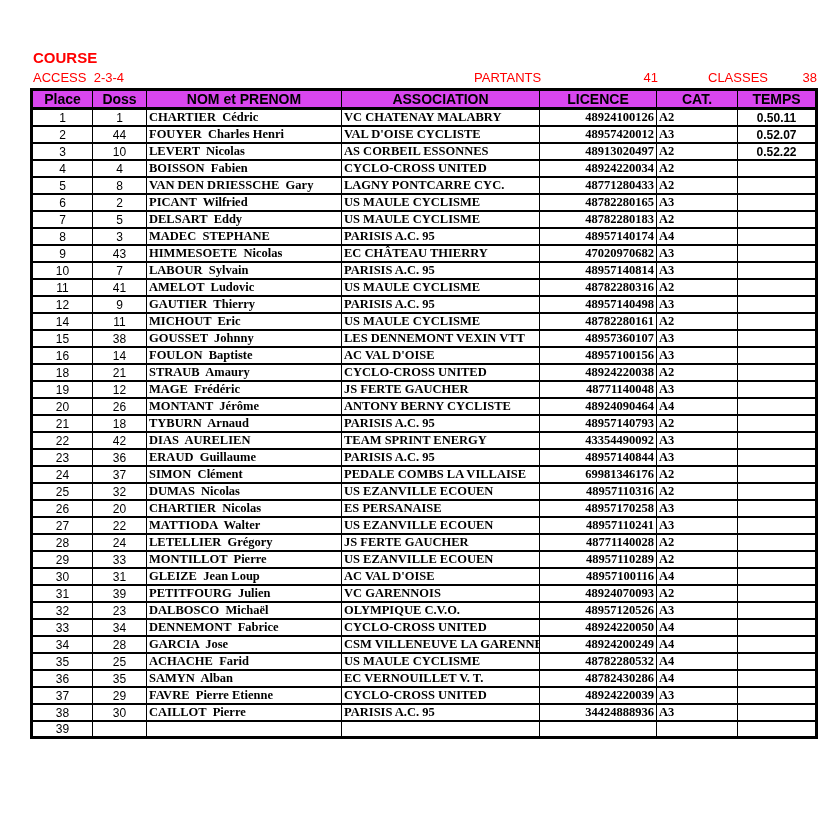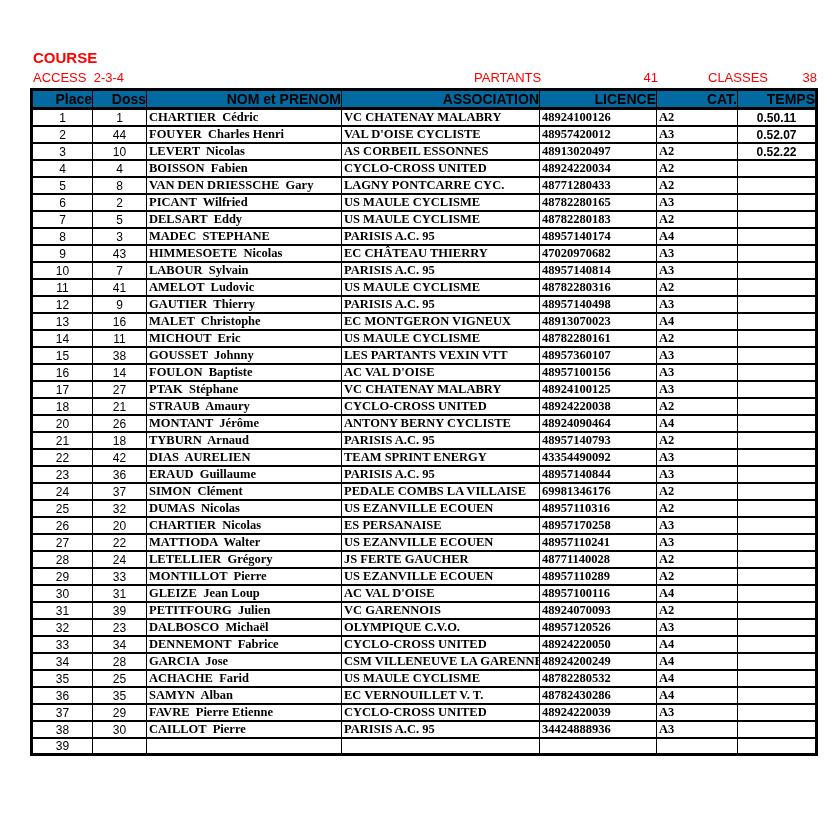--- a/index.html
+++ b/index.html
@@ -28,23 +28,23 @@
     border: 3px solid #000;
   }
   table.results th {
     border: 1px solid #000;
     border-top-width: 2px;
     border-bottom-width: 3px;
     font-family: "Liberation Sans", sans-serif;
     font-weight: bold;
     font-size: 14px;
     height: 19px;
-    text-align: right;
+    text-align: center;
     color: #000;
-    background: #0369a1;
+    background: #d946ef;
     padding: 0;
   }
   table.results td {
     border: 1px solid #000;
     border-top-width: 2px;
     border-bottom-width: 2px;
     height: 16px;
     padding: 0 2px;
     overflow: hidden;
     color: #000;
@@ -54,21 +54,21 @@
   td.c-place, td.c-doss {
     font-family: "Liberation Sans", sans-serif;
     font-weight: normal; font-size: 12px; text-align: center;
   }
   td.c-nom, td.c-association, td.c-cat {
     font-family: "Liberation Serif", serif;
     font-weight: bold; font-size: 12.5px; text-align: left; padding-left: 4px;
   }
   td.c-licence {
     font-family: "Liberation Serif", serif;
-    font-weight: bold; font-size: 12.5px; text-align: left;
+    font-weight: bold; font-size: 12.5px; text-align: right;
   }
   td.c-temps {
     font-family: "Liberation Sans", sans-serif;
     font-weight: bold; font-size: 12px; text-align: center;
   }
 </style>
 </head>
 <body>
 
 <div class="page">
@@ -206,71 +206,62 @@
         <tr>
           <td class="c-place">12</td>
           <td class="c-doss">9</td>
           <td class="c-nom">GAUTIER  Thierry</td>
           <td class="c-association">PARISIS A.C. 95</td>
           <td class="c-licence">48957140498</td>
           <td class="c-cat">A3</td>
           <td class="c-temps"></td>
         </tr>
         <tr>
-          <td class="c-place">13</td>
-          <td class="c-doss">16</td>
-          <td class="c-nom">MALET  Christophe</td>
-          <td class="c-association">EC MONTGERON VIGNEUX</td>
-          <td class="c-licence">48913070023</td>
-          <td class="c-cat">A4</td>
-          <td class="c-temps"></td>
-        </tr>
-        <tr>
           <td class="c-place">14</td>
           <td class="c-doss">11</td>
           <td class="c-nom">MICHOUT  Eric</td>
           <td class="c-association">US MAULE CYCLISME</td>
           <td class="c-licence">48782280161</td>
           <td class="c-cat">A2</td>
           <td class="c-temps"></td>
         </tr>
         <tr>
           <td class="c-place">15</td>
           <td class="c-doss">38</td>
           <td class="c-nom">GOUSSET  Johnny</td>
-          <td class="c-association">LES PARTANTS VEXIN VTT</td>
+          <td class="c-association">LES DENNEMONT VEXIN VTT</td>
           <td class="c-licence">48957360107</td>
           <td class="c-cat">A3</td>
           <td class="c-temps"></td>
         </tr>
         <tr>
           <td class="c-place">16</td>
           <td class="c-doss">14</td>
           <td class="c-nom">FOULON  Baptiste</td>
           <td class="c-association">AC VAL D'OISE</td>
           <td class="c-licence">48957100156</td>
           <td class="c-cat">A3</td>
           <td class="c-temps"></td>
         </tr>
         <tr>
-          <td class="c-place">17</td>
-          <td class="c-doss">27</td>
-          <td class="c-nom">PTAK  Stéphane</td>
-          <td class="c-association">VC CHATENAY MALABRY</td>
-          <td class="c-licence">48924100125</td>
-          <td class="c-cat">A3</td>
-          <td class="c-temps"></td>
-        </tr>
-        <tr>
           <td class="c-place">18</td>
           <td class="c-doss">21</td>
           <td class="c-nom">STRAUB  Amaury</td>
           <td class="c-association">CYCLO-CROSS UNITED</td>
           <td class="c-licence">48924220038</td>
           <td class="c-cat">A2</td>
+          <td class="c-temps"></td>
+        </tr>
+        <tr>
+          <td class="c-place">19</td>
+          <td class="c-doss">12</td>
+          <td class="c-nom">MAGE  Frédéric</td>
+          <td class="c-association">JS FERTE GAUCHER</td>
+          <td class="c-licence">48771140048</td>
+          <td class="c-cat">A3</td>
           <td class="c-temps"></td>
         </tr>
         <tr>
           <td class="c-place">20</td>
           <td class="c-doss">26</td>
           <td class="c-nom">MONTANT  Jérôme</td>
           <td class="c-association">ANTONY BERNY CYCLISTE</td>
           <td class="c-licence">48924090464</td>
           <td class="c-cat">A4</td>
           <td class="c-temps"></td>

